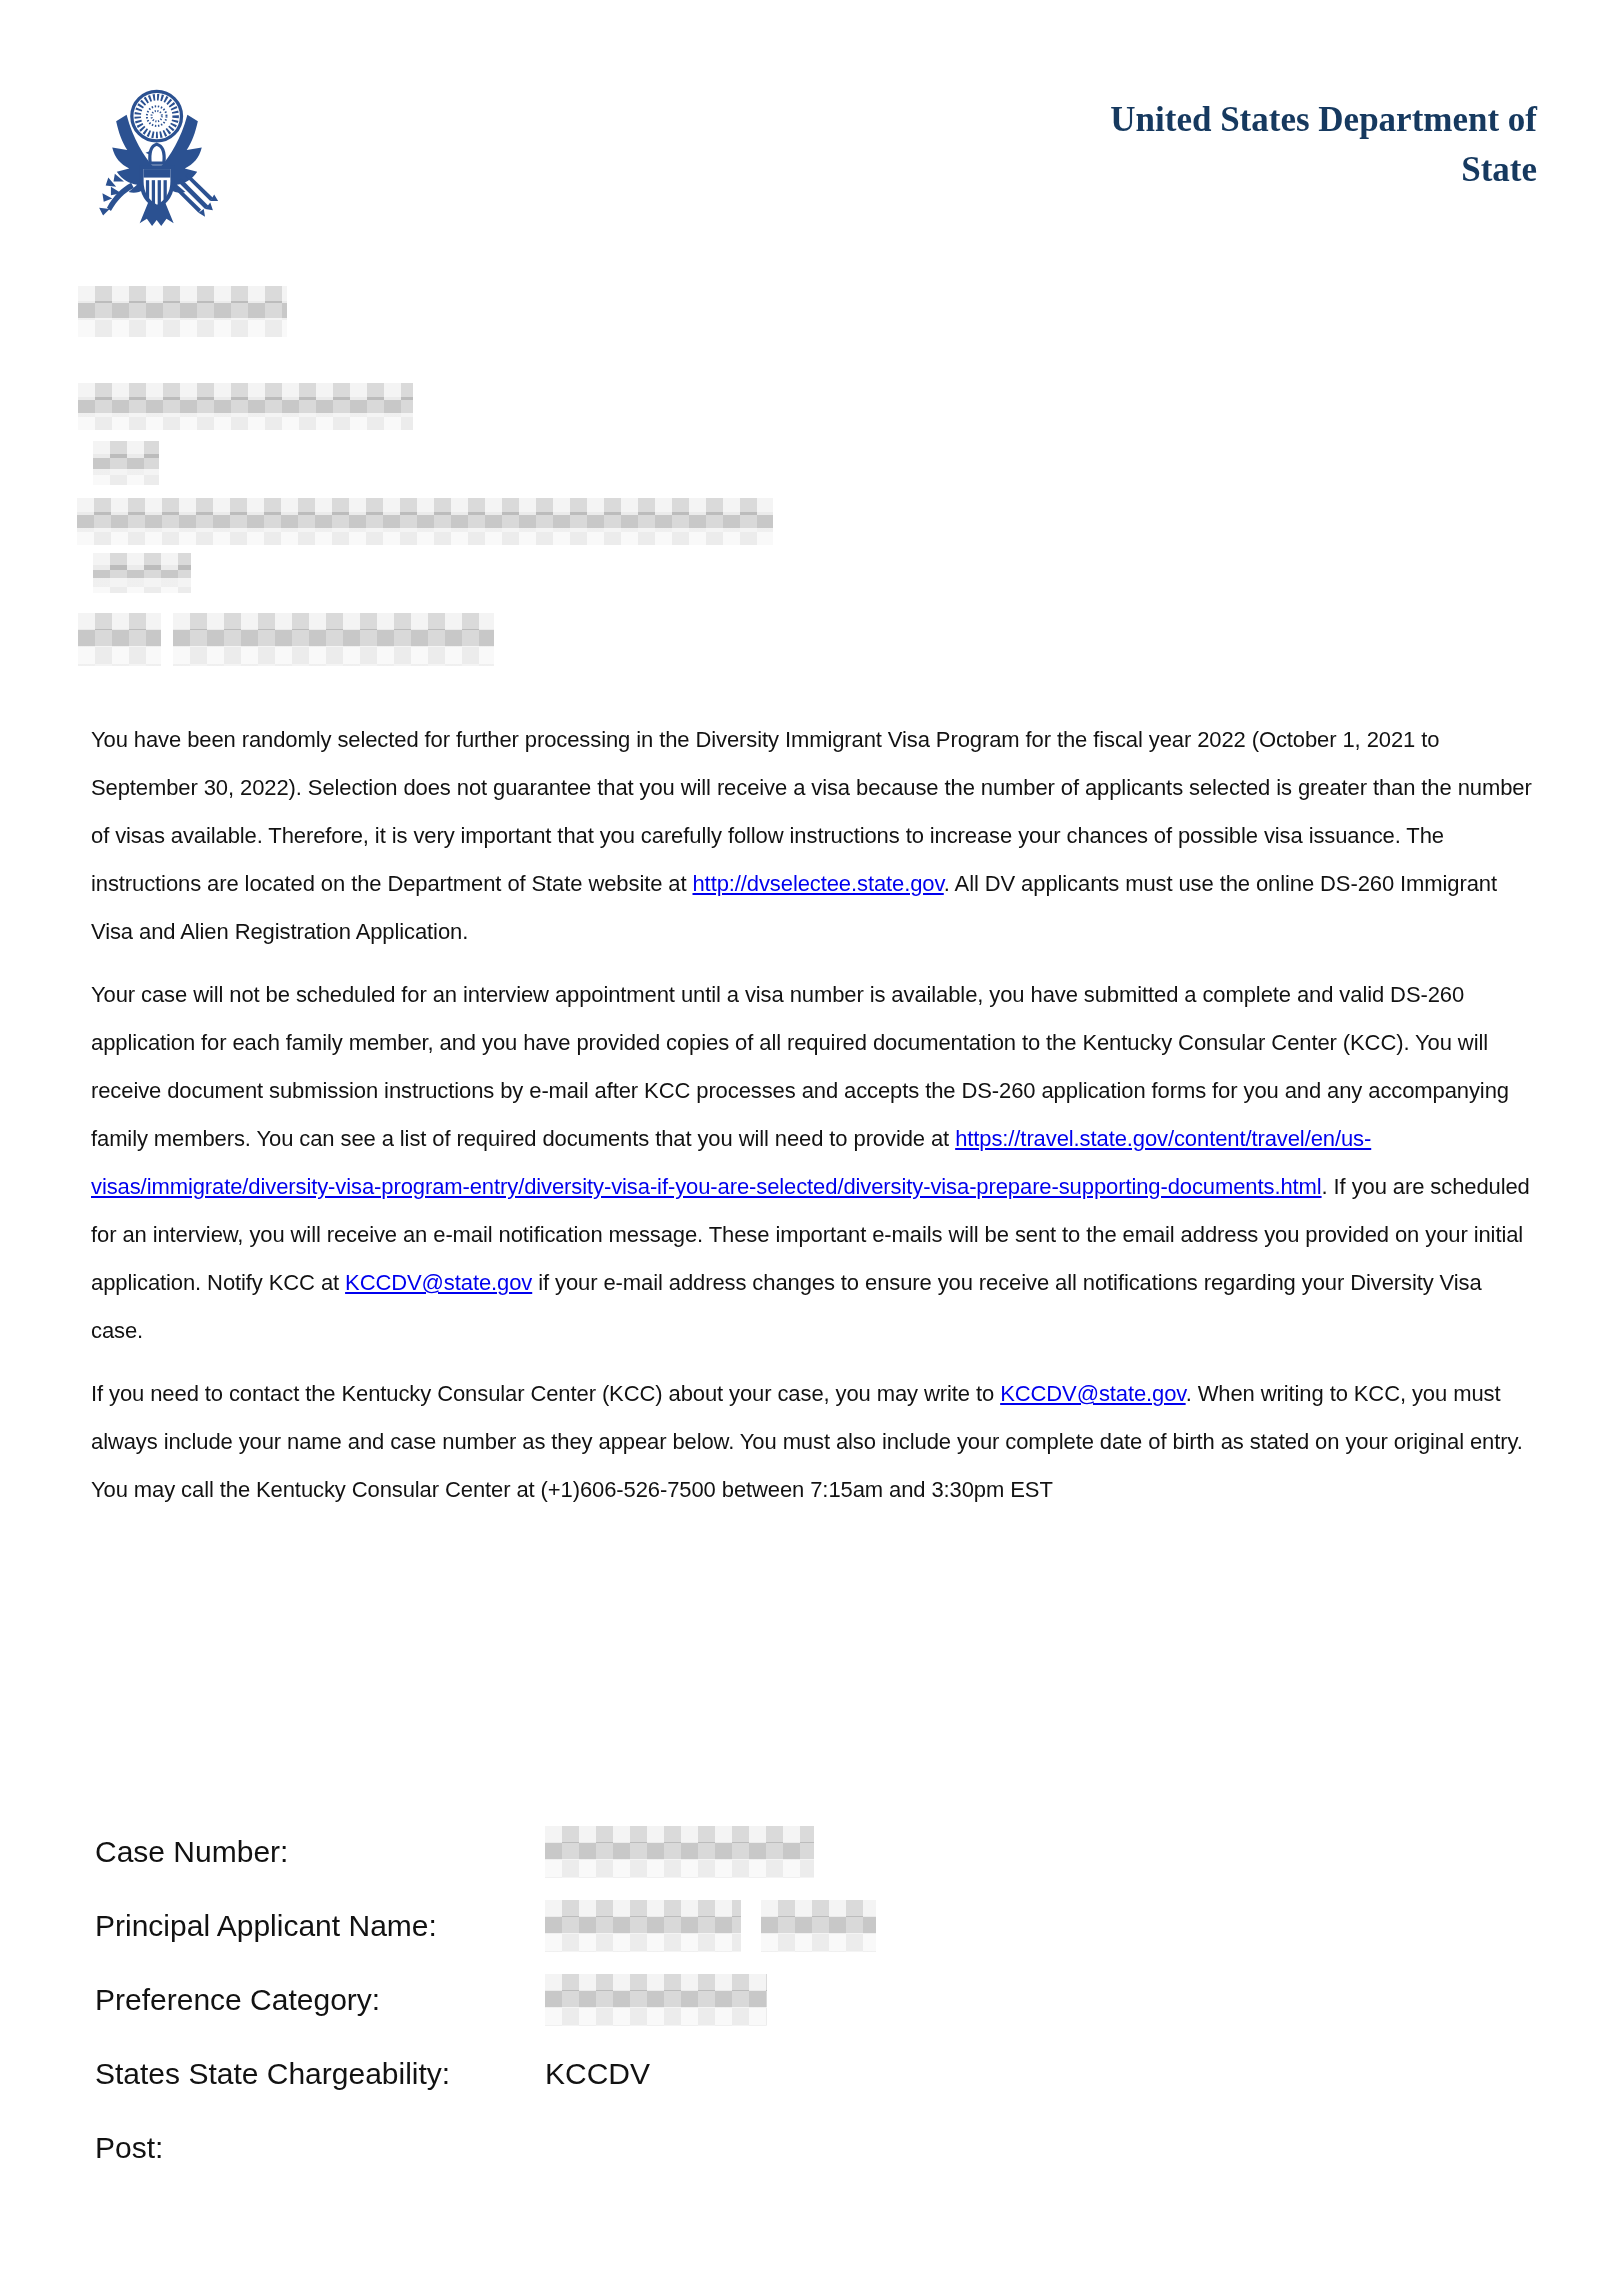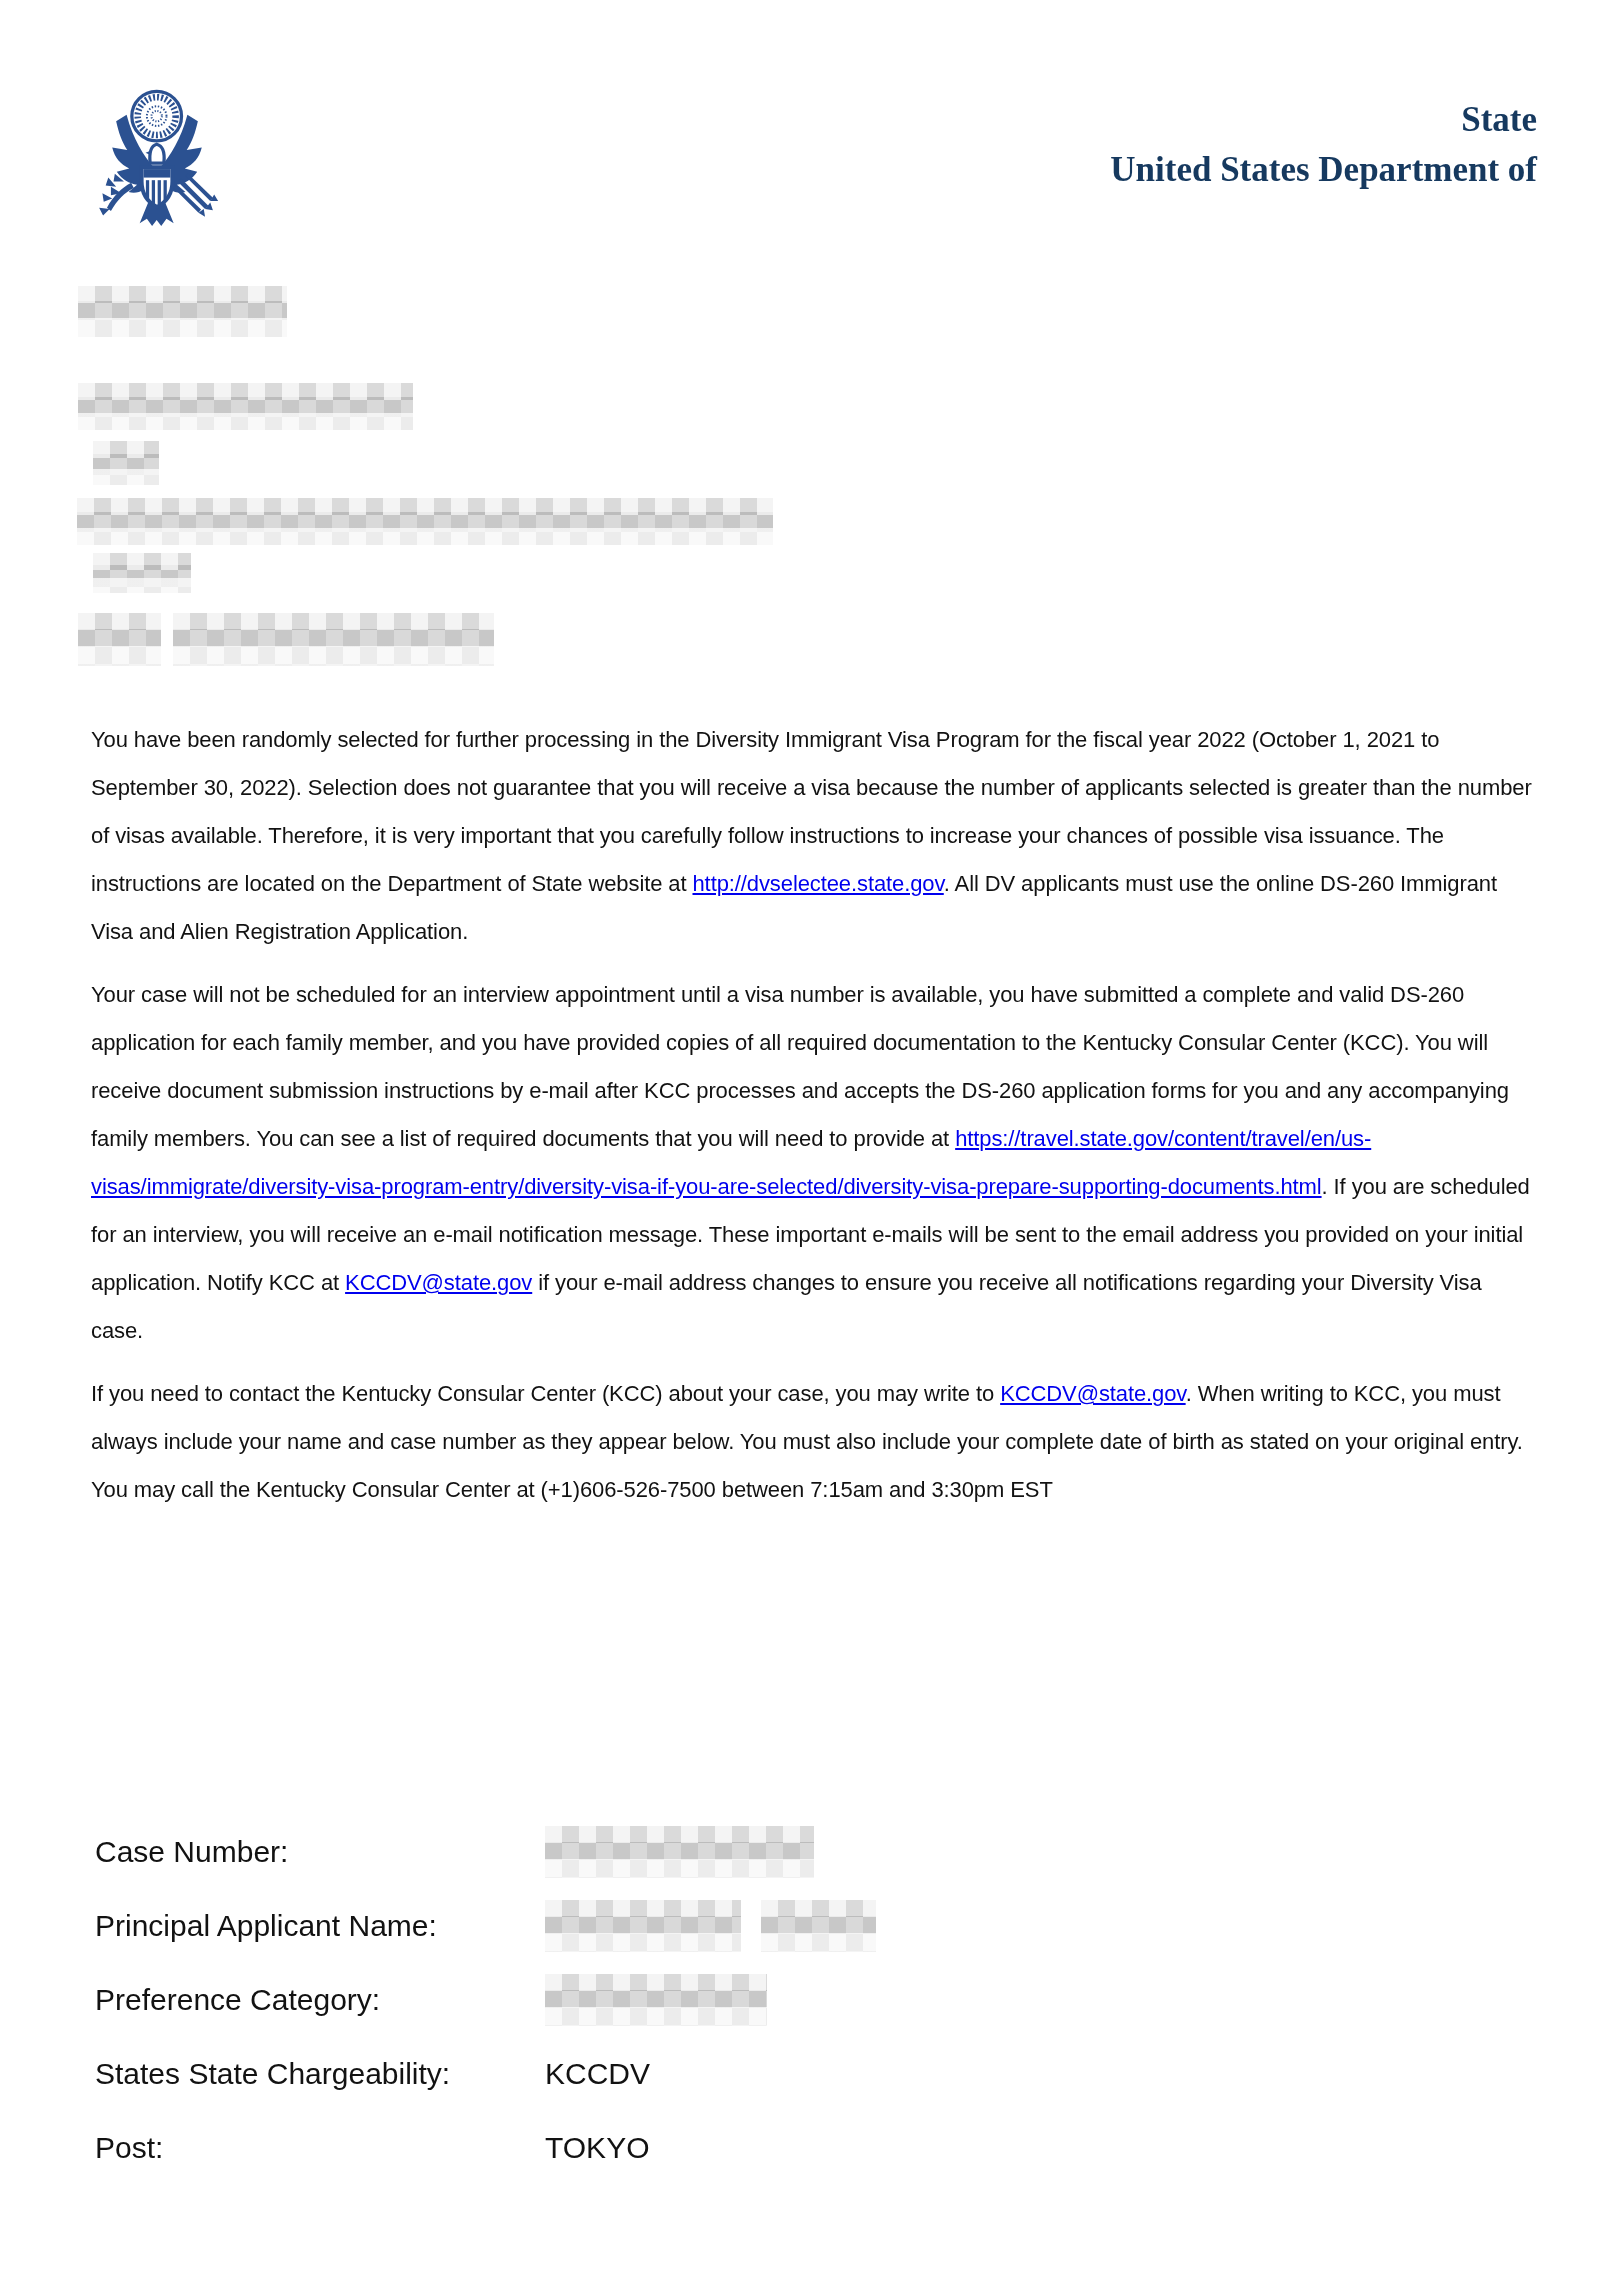--- a/index.html
+++ b/index.html
@@ -99,22 +99,22 @@
         <line x1="97" y1="148" x2="97" y2="185"></line>
         <line x1="106" y1="148" x2="106" y2="185"></line>
         <line x1="115" y1="148" x2="115" y2="178"></line>
       </g>
     </svg>
   </div>
 
   <div class="header-block">
     <div class="org-title">
 
-    <div>State</div>
-        <div>United States Department of</div>
+    <div>United States Department of</div>
+        <div>State</div>
       </div>
   </div>
 
   <div class="abs mosaic" style="left:78px;top:286px;width:209px;height:51px;"></div>
   <div class="abs mosaic" style="left:78px;top:383px;width:335px;height:47px;"></div>
   <div class="abs mosaic" style="left:93px;top:441px;width:66px;height:44px;"></div>
   <div class="abs mosaic" style="left:77px;top:498px;width:696px;height:47px;"></div>
   <div class="abs mosaic" style="left:93px;top:553px;width:98px;height:40px;"></div>
   <div class="abs mosaic" style="left:78px;top:613px;width:83px;height:53px;"></div>
   <div class="abs mosaic" style="left:173px;top:613px;width:321px;height:53px;"></div>
@@ -135,17 +135,16 @@
         <div class="mosaic vmosaic" style="width: 196px;"></div>
         <div class="mosaic vmosaic" style="width: 115px;"></div>
       </div>
       <div class="flabel">Preference Category:</div>
       <div class="fvalue">
         <div class="mosaic vmosaic" style="width: 222px;"></div>
       </div>
       <div class="flabel">States State Chargeability:</div>
       <div class="fvalue">KCCDV</div>
       <div class="flabel">Post:</div>
-      <div class="fvalue">TOKYO</div>
     </div>
 
 </div>
 
 
 </body></html>

